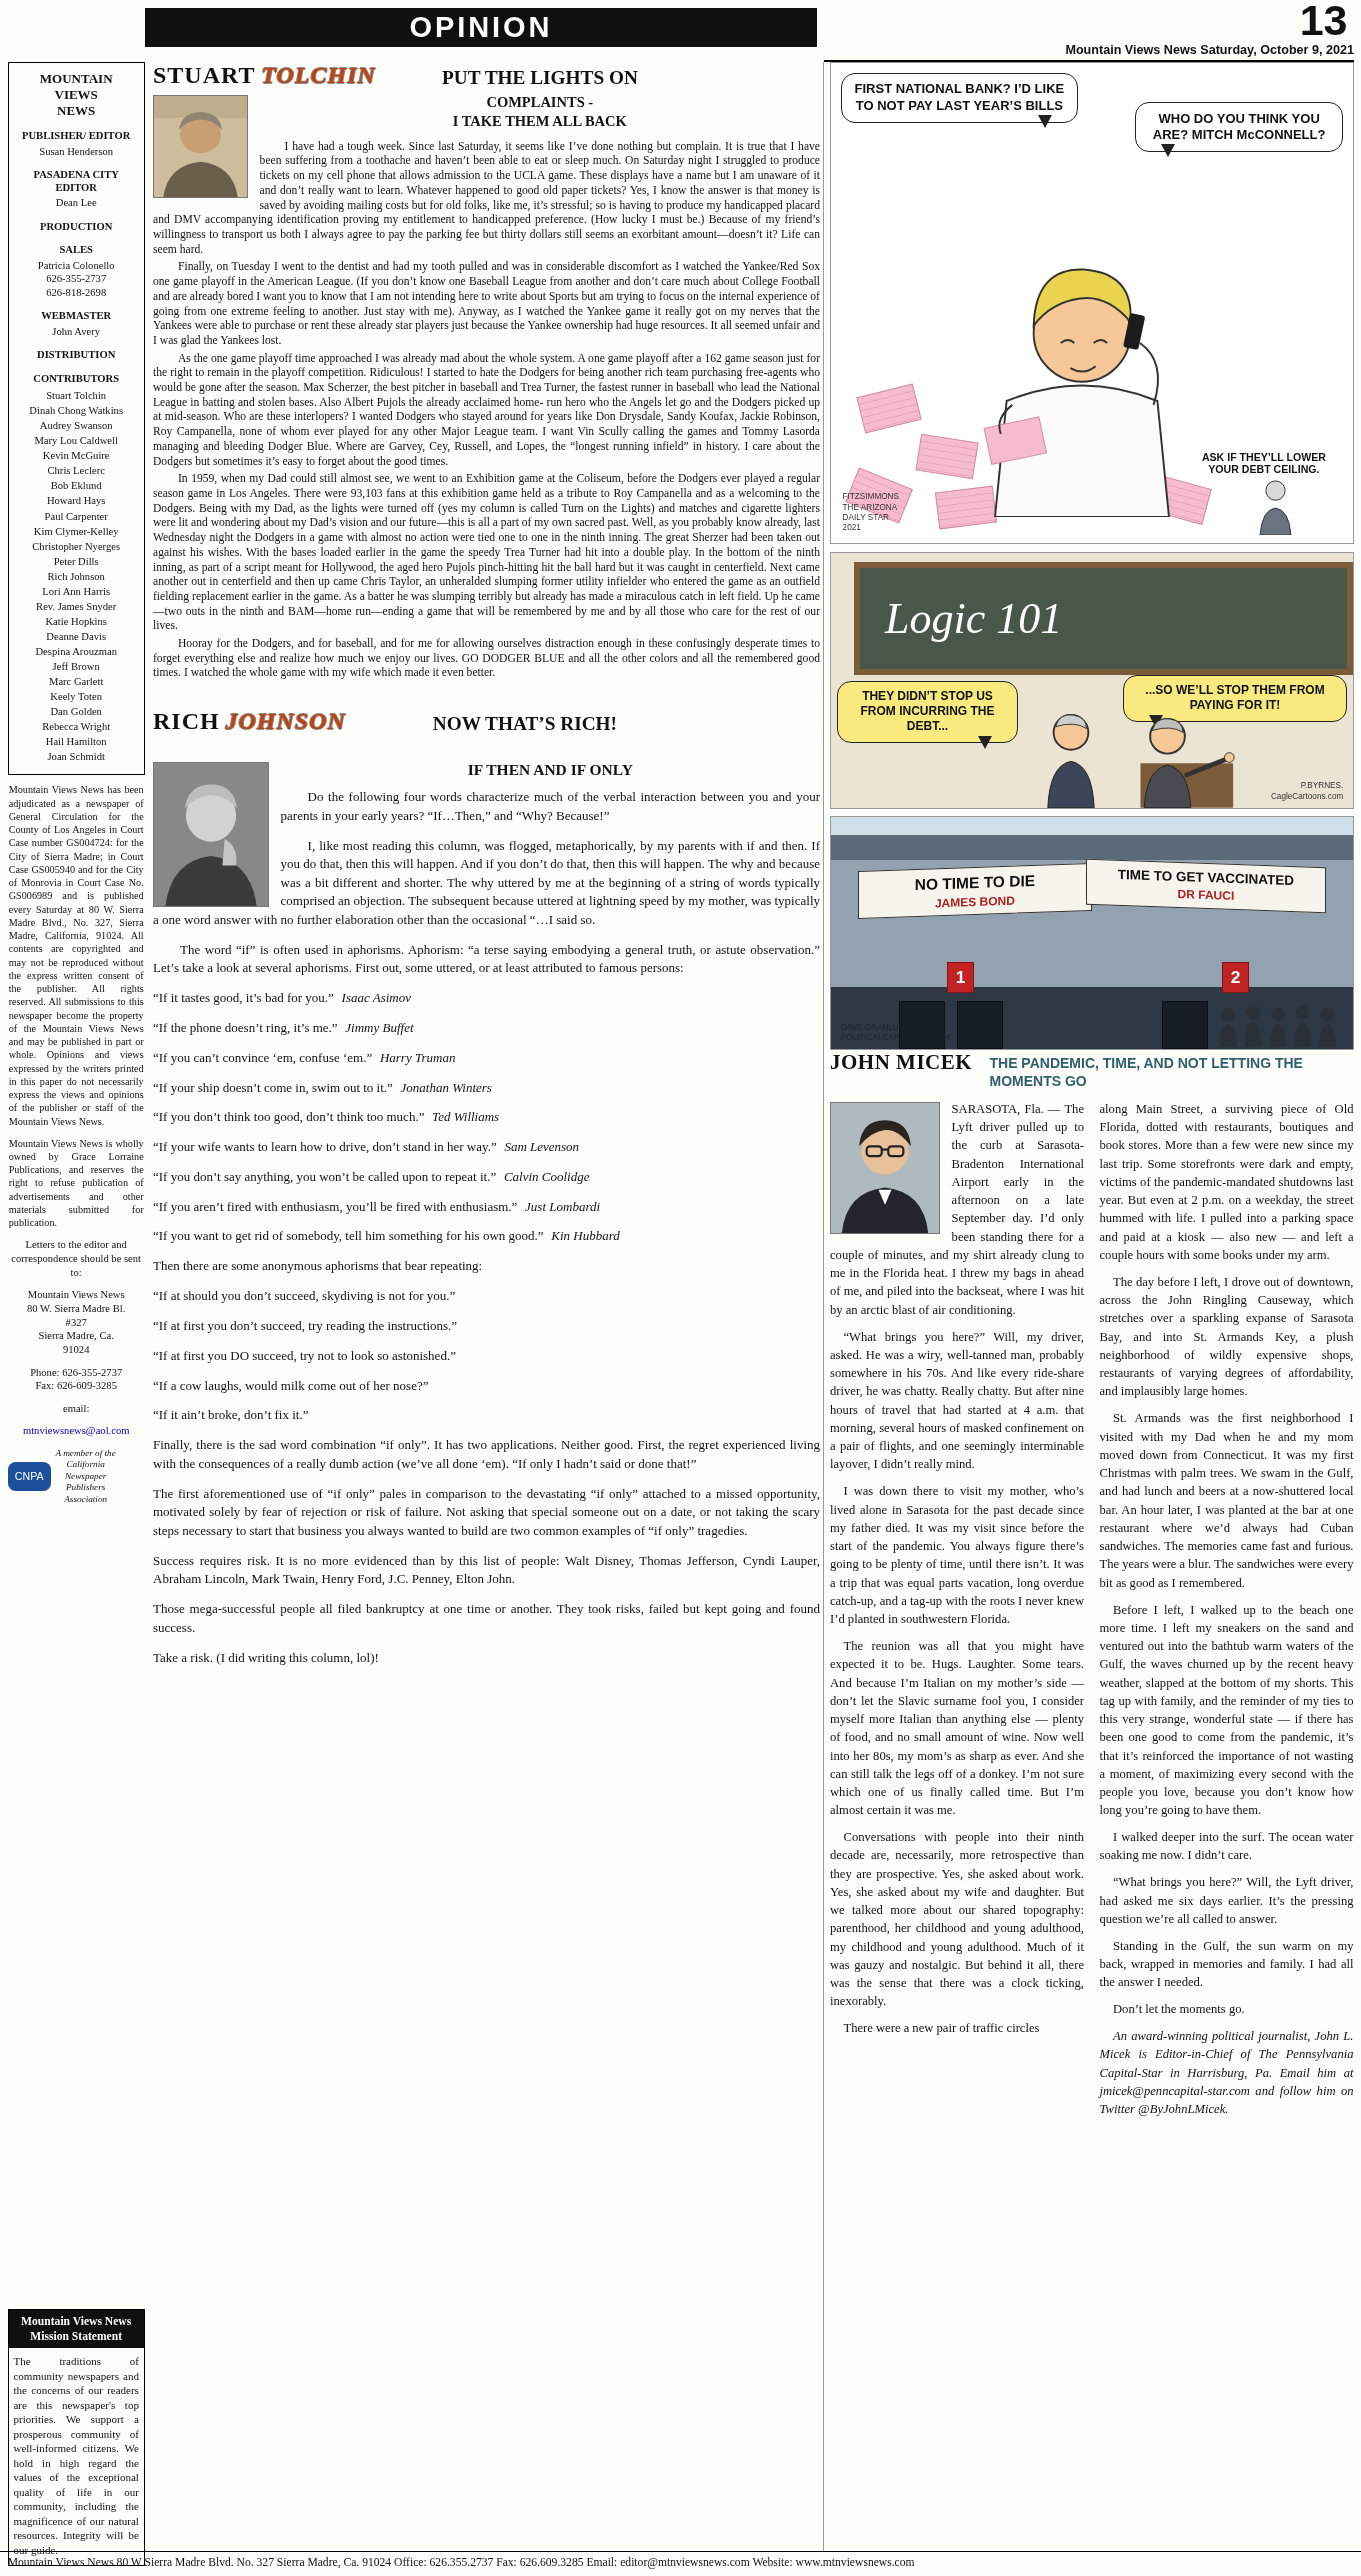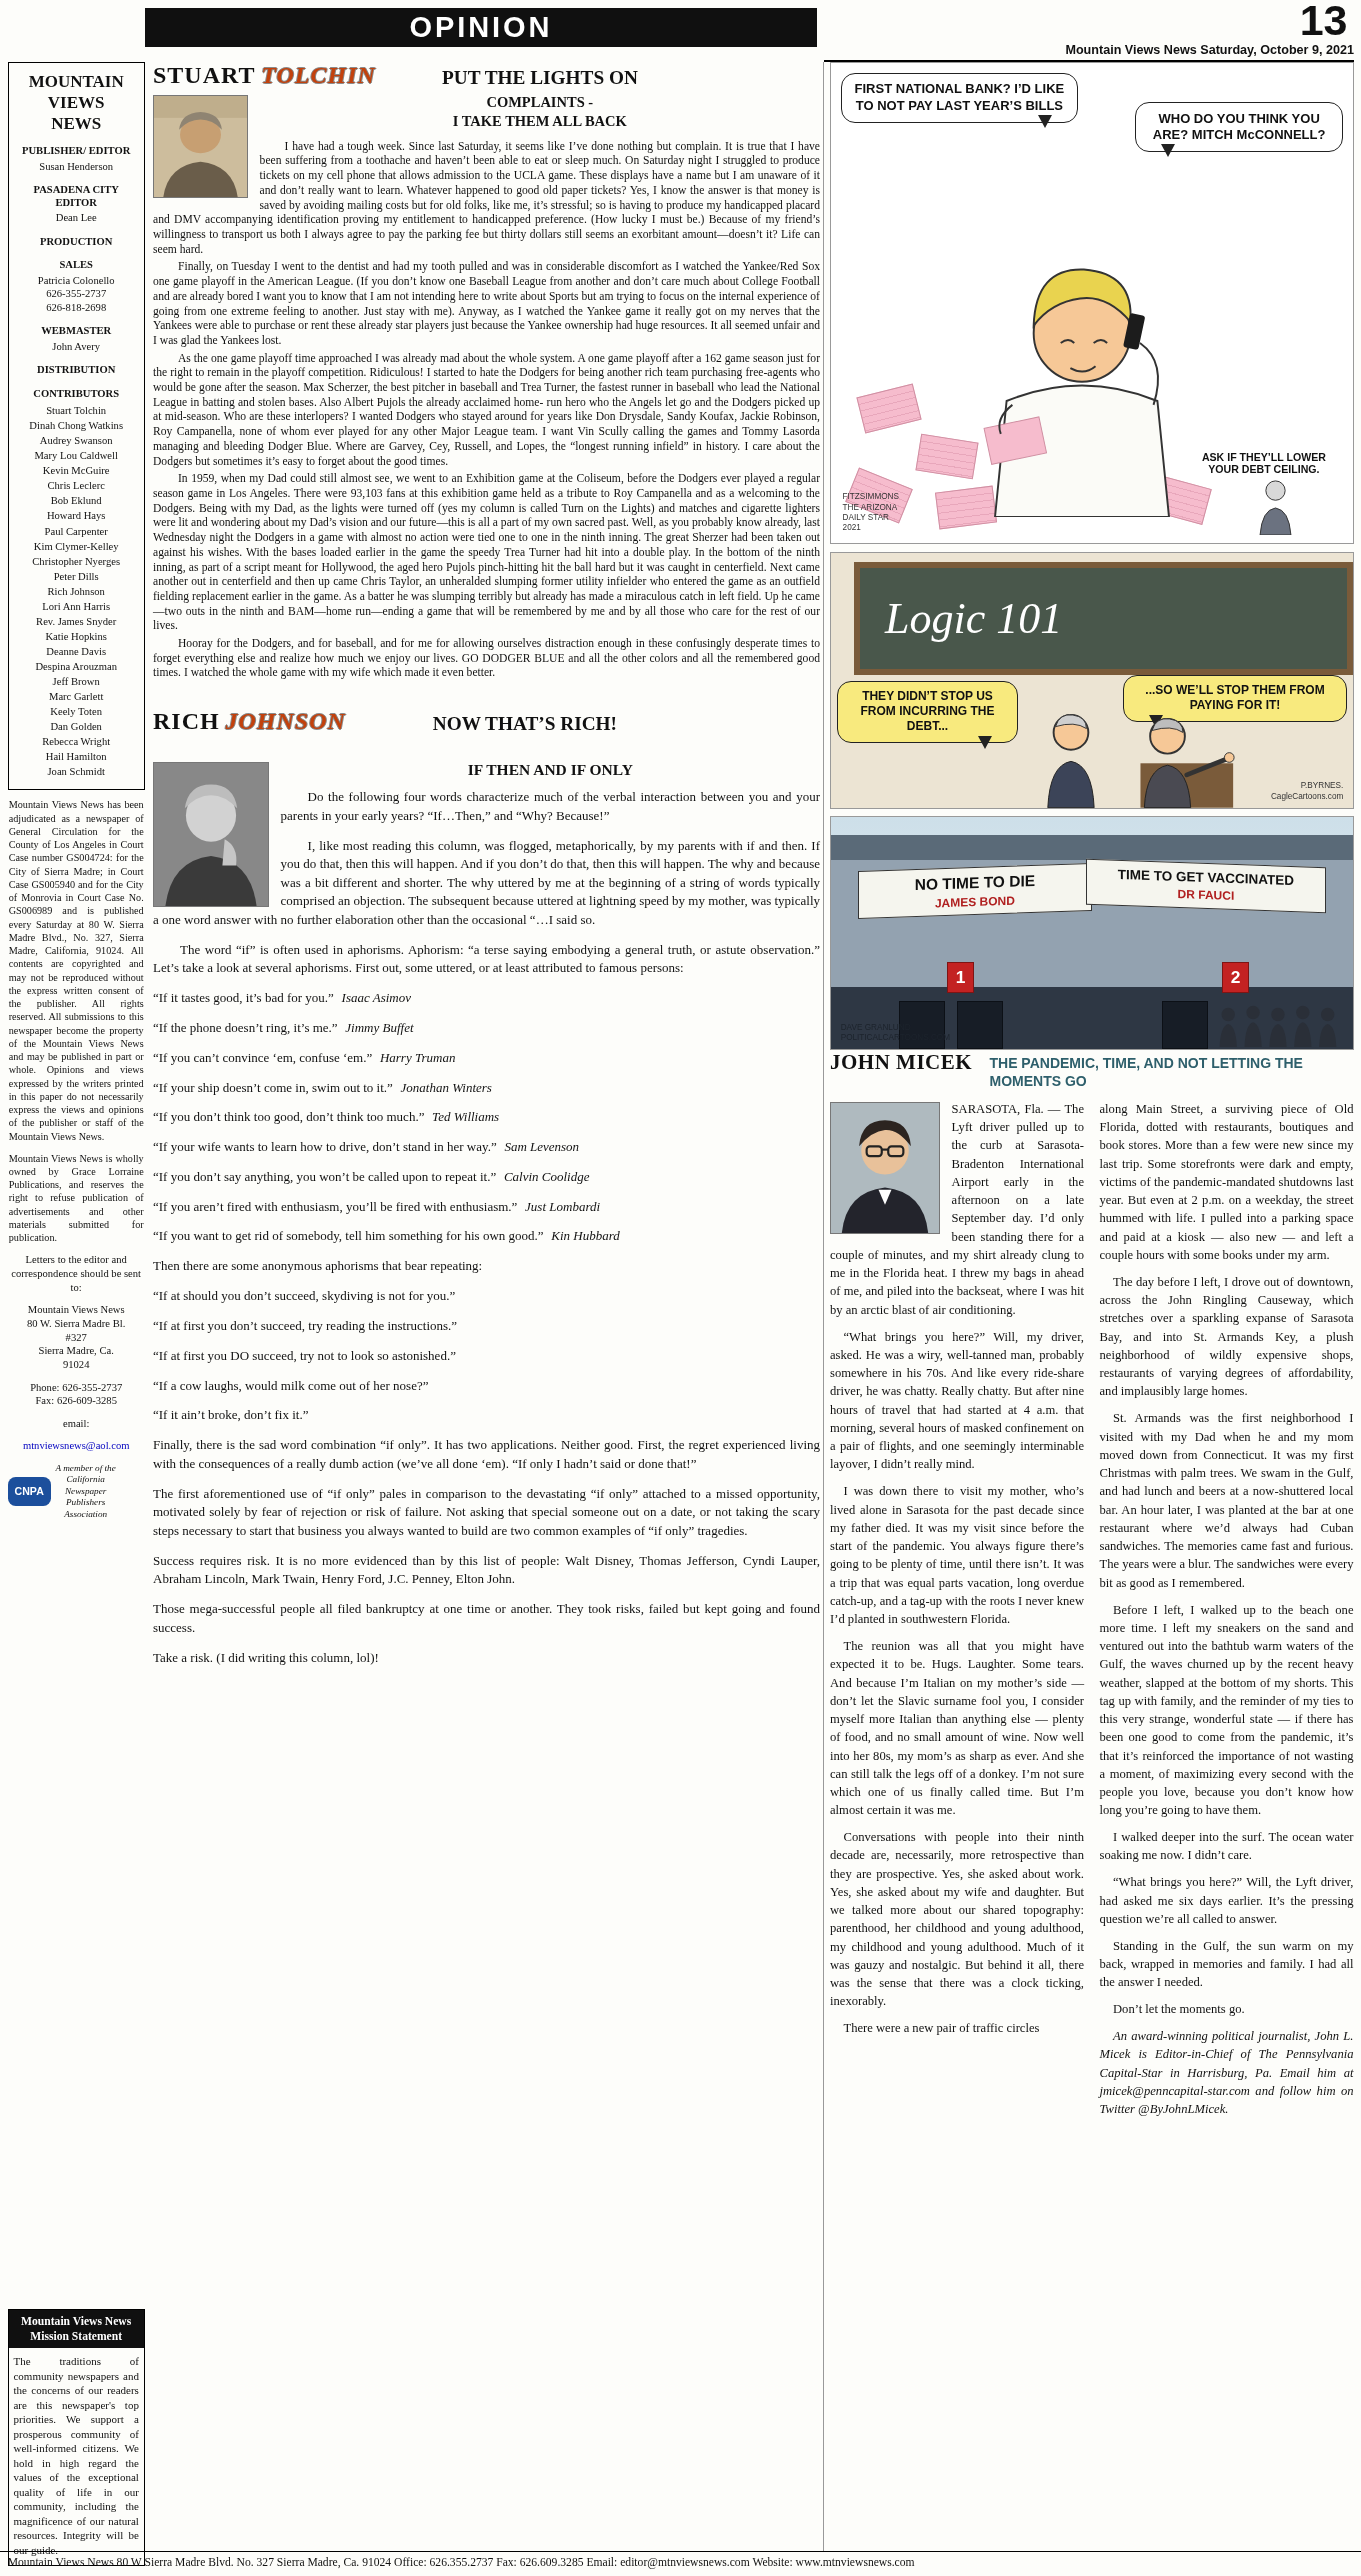--- a/index.html
+++ b/index.html
@@ -14,30 +14,30 @@
   .page-num{position:absolute;right:13.5px;top:-3.9px;font-family:"Liberation Sans",sans-serif;
         font-weight:bold;font-size:43px;}
   .dateline{position:absolute;left:824px;top:43px;width:530px;text-align:right;
         font-family:"Liberation Sans",sans-serif;font-weight:bold;font-size:12.6px;}
   .date-rule{position:absolute;left:824px;top:60px;width:530px;height:1.9px;background:#000;}
   .v-rule{position:absolute;left:823px;top:62px;width:1px;height:2489px;background:#999;}
 
   
   .sidebar{position:absolute;left:7.7px;top:62px;width:137px;height:2504px;display:flex;flex-direction:column;}
   .masthead-box{border:1.9px solid #000;padding:7.7px 3.9px 9.7px;text-align:center;}
-  .masthead-title{font-weight:bold;font-size:17px;line-height:1.25;}
+  .masthead-title{font-weight:bold;font-size:13px;line-height:1.25;}
   .role-label{font-weight:bold;font-size:10.6px;margin-top:10.6px;line-height:1.2;}
   .role-name{font-size:10.6px;margin-top:1.9px;line-height:1.3;}
   .contributors{font-size:10.6px;line-height:1.42;margin-top:2.9px;}
   .legal{font-size:10.2px;line-height:1.3;text-align:justify;margin-top:8.7px;padding:0 1px;}
   .side-center{font-size:10.6px;text-align:center;margin-top:8.7px;line-height:1.3;}
   .side-email{color:#0000c0;}
   .cnpa-row{display:flex;align-items:center;gap:4.8px;margin-top:9.7px;}
   .cnpa-logo{width:43px;height:29px;background:#1c4f9c;border-radius:7.7px;color:#fff;
-        font-family:"Liberation Sans",sans-serif;font-weight:bold;font-size:10.6px;
+        font-family:"Liberation Sans",sans-serif;font-weight:normal;font-size:10.6px;
         display:flex;align-items:center;justify-content:center;flex:none;}
   .member-note{font-style:italic;font-size:9.2px;line-height:1.25;text-align:center;}
   .mission-box{margin-top:auto;border:1.9px solid #000;}
   .mission-head{background:#101010;color:#fff;font-weight:bold;font-size:11.6px;
         text-align:center;padding:3.9px 1.9px;line-height:1.3;}
   .mission-body{font-size:11px;line-height:1.32;text-align:justify;padding:5.8px 4.8px 7.7px;}
 
   
   .col-mid{position:absolute;left:153px;top:46px;width:667px;}
   .col-head{display:flex;align-items:flex-end;}

